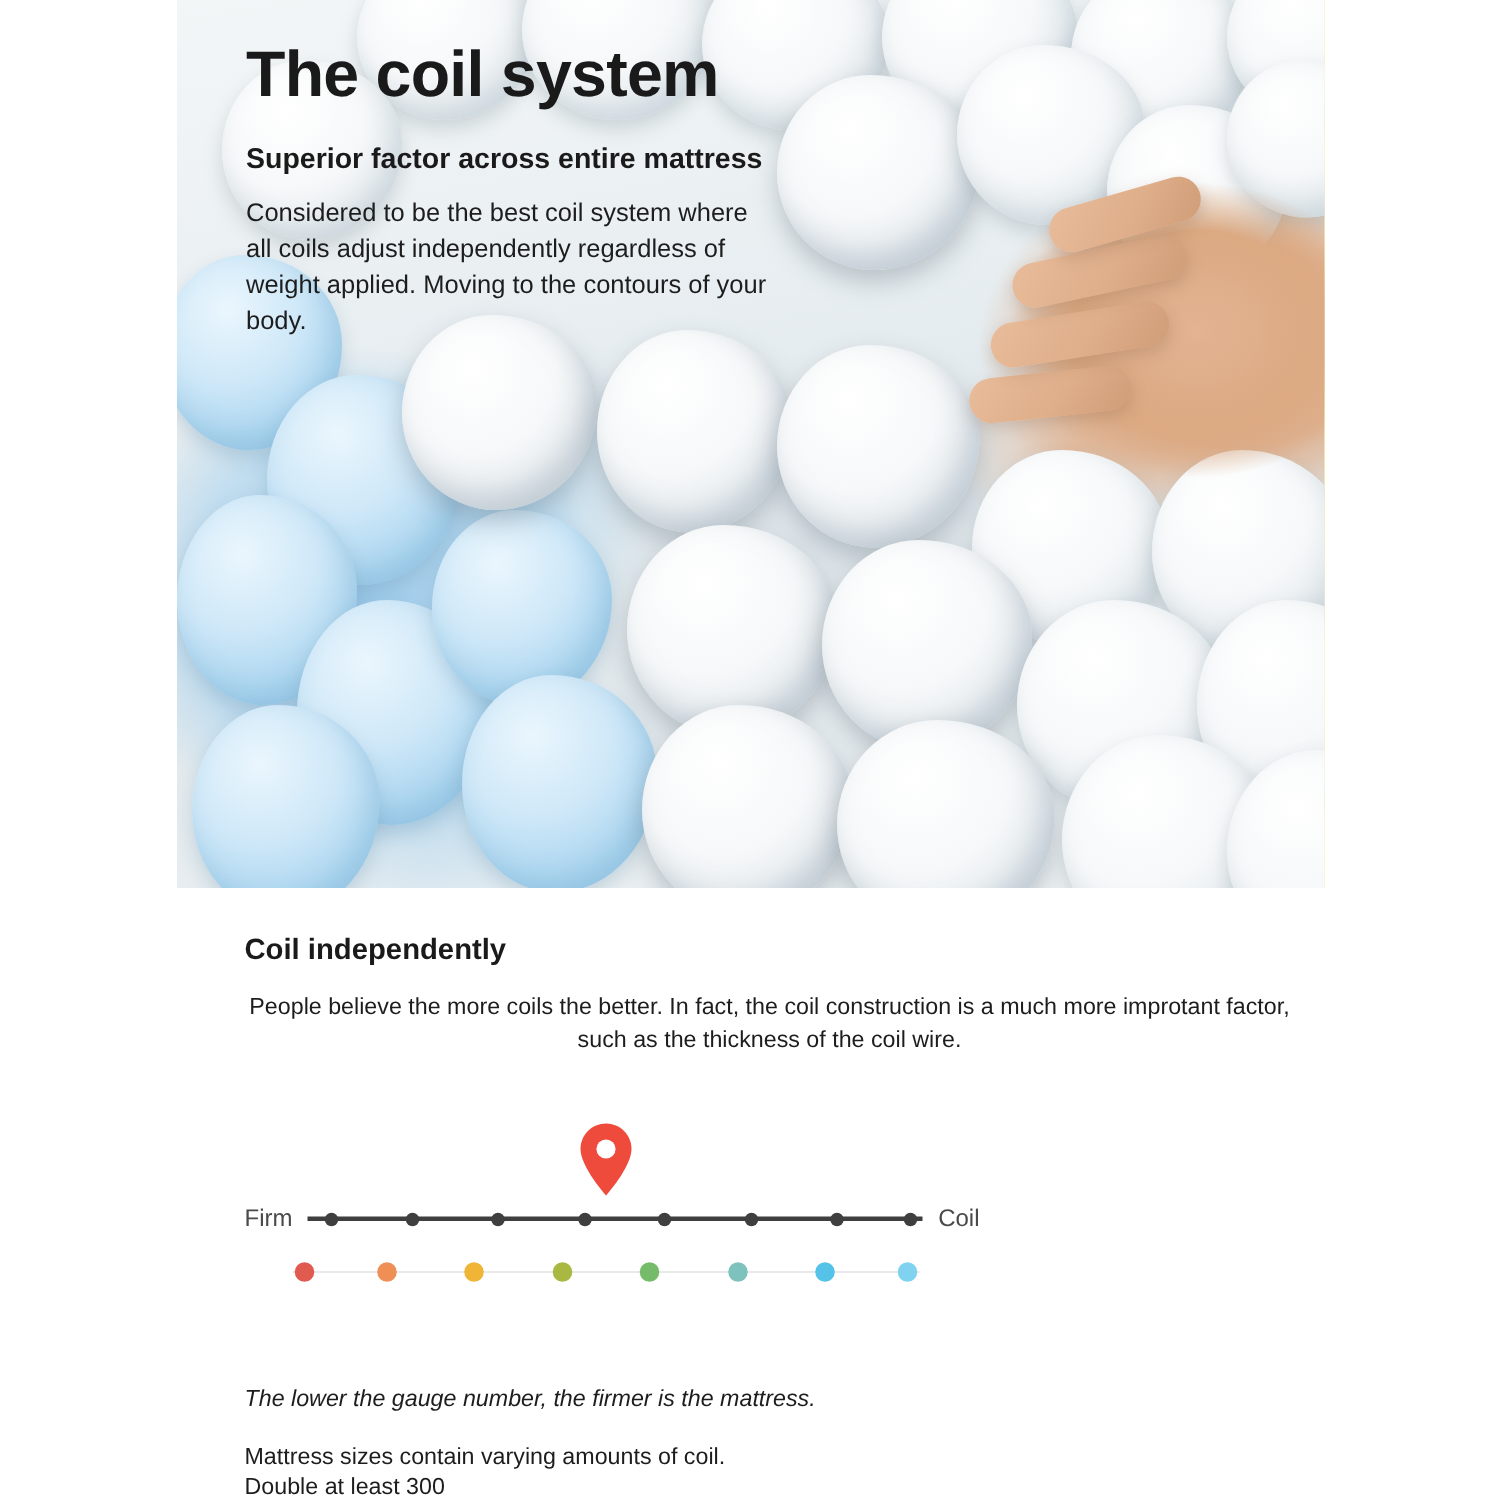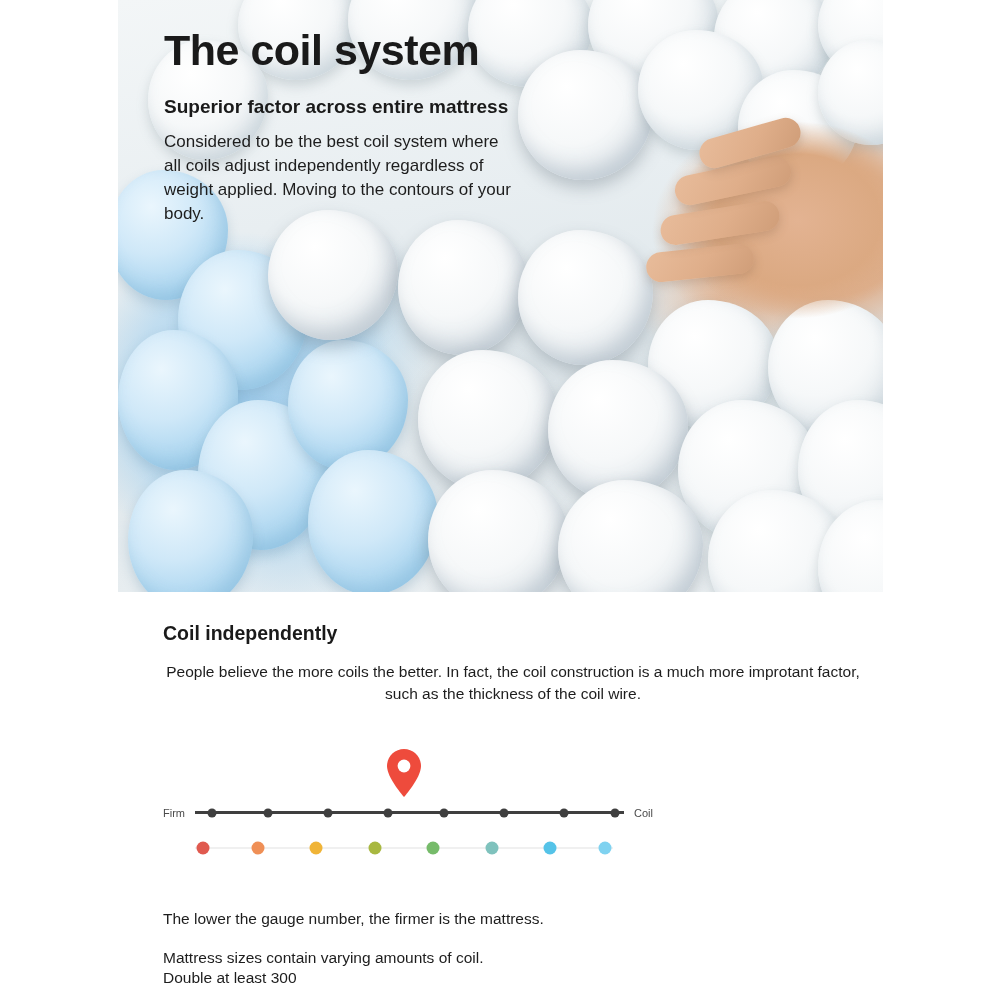--- a/index.html
+++ b/index.html
@@ -138,21 +138,21 @@
   .axis-row {
     position: absolute;
     left: 0;
     top: 54px;
     width: 490px;
     height: 22px;
     display: flex;
     align-items: center;
   }
   .axis-label {
-    font-size: 11px;
+    font-size: 16px;
     color: #4a4a4a;
   }
   .axis-line {
     position: relative;
     flex: 1;
     height: 3px;
     background: #3f3f3f;
     margin: 0 10px;
   }
   .axis-dot {
@@ -199,23 +199,24 @@
   }
   .gauge-item {
     width: 25%;
     text-align: center;
     font-size: 13.5px;
     color: #333333;
     line-height: 1.35;
   }
 
   .note {
-    margin-top: 2px;
+    margin-top: 16px;
     font-size: 15.5px;
     color: #1d1d1d;
+    font-style: italic;
   }
   .list-block {
     margin-top: 20px;
     font-size: 15.5px;
     line-height: 1.32;
     color: #1d1d1d;
   }
 </style>
 </head>
 <body>

